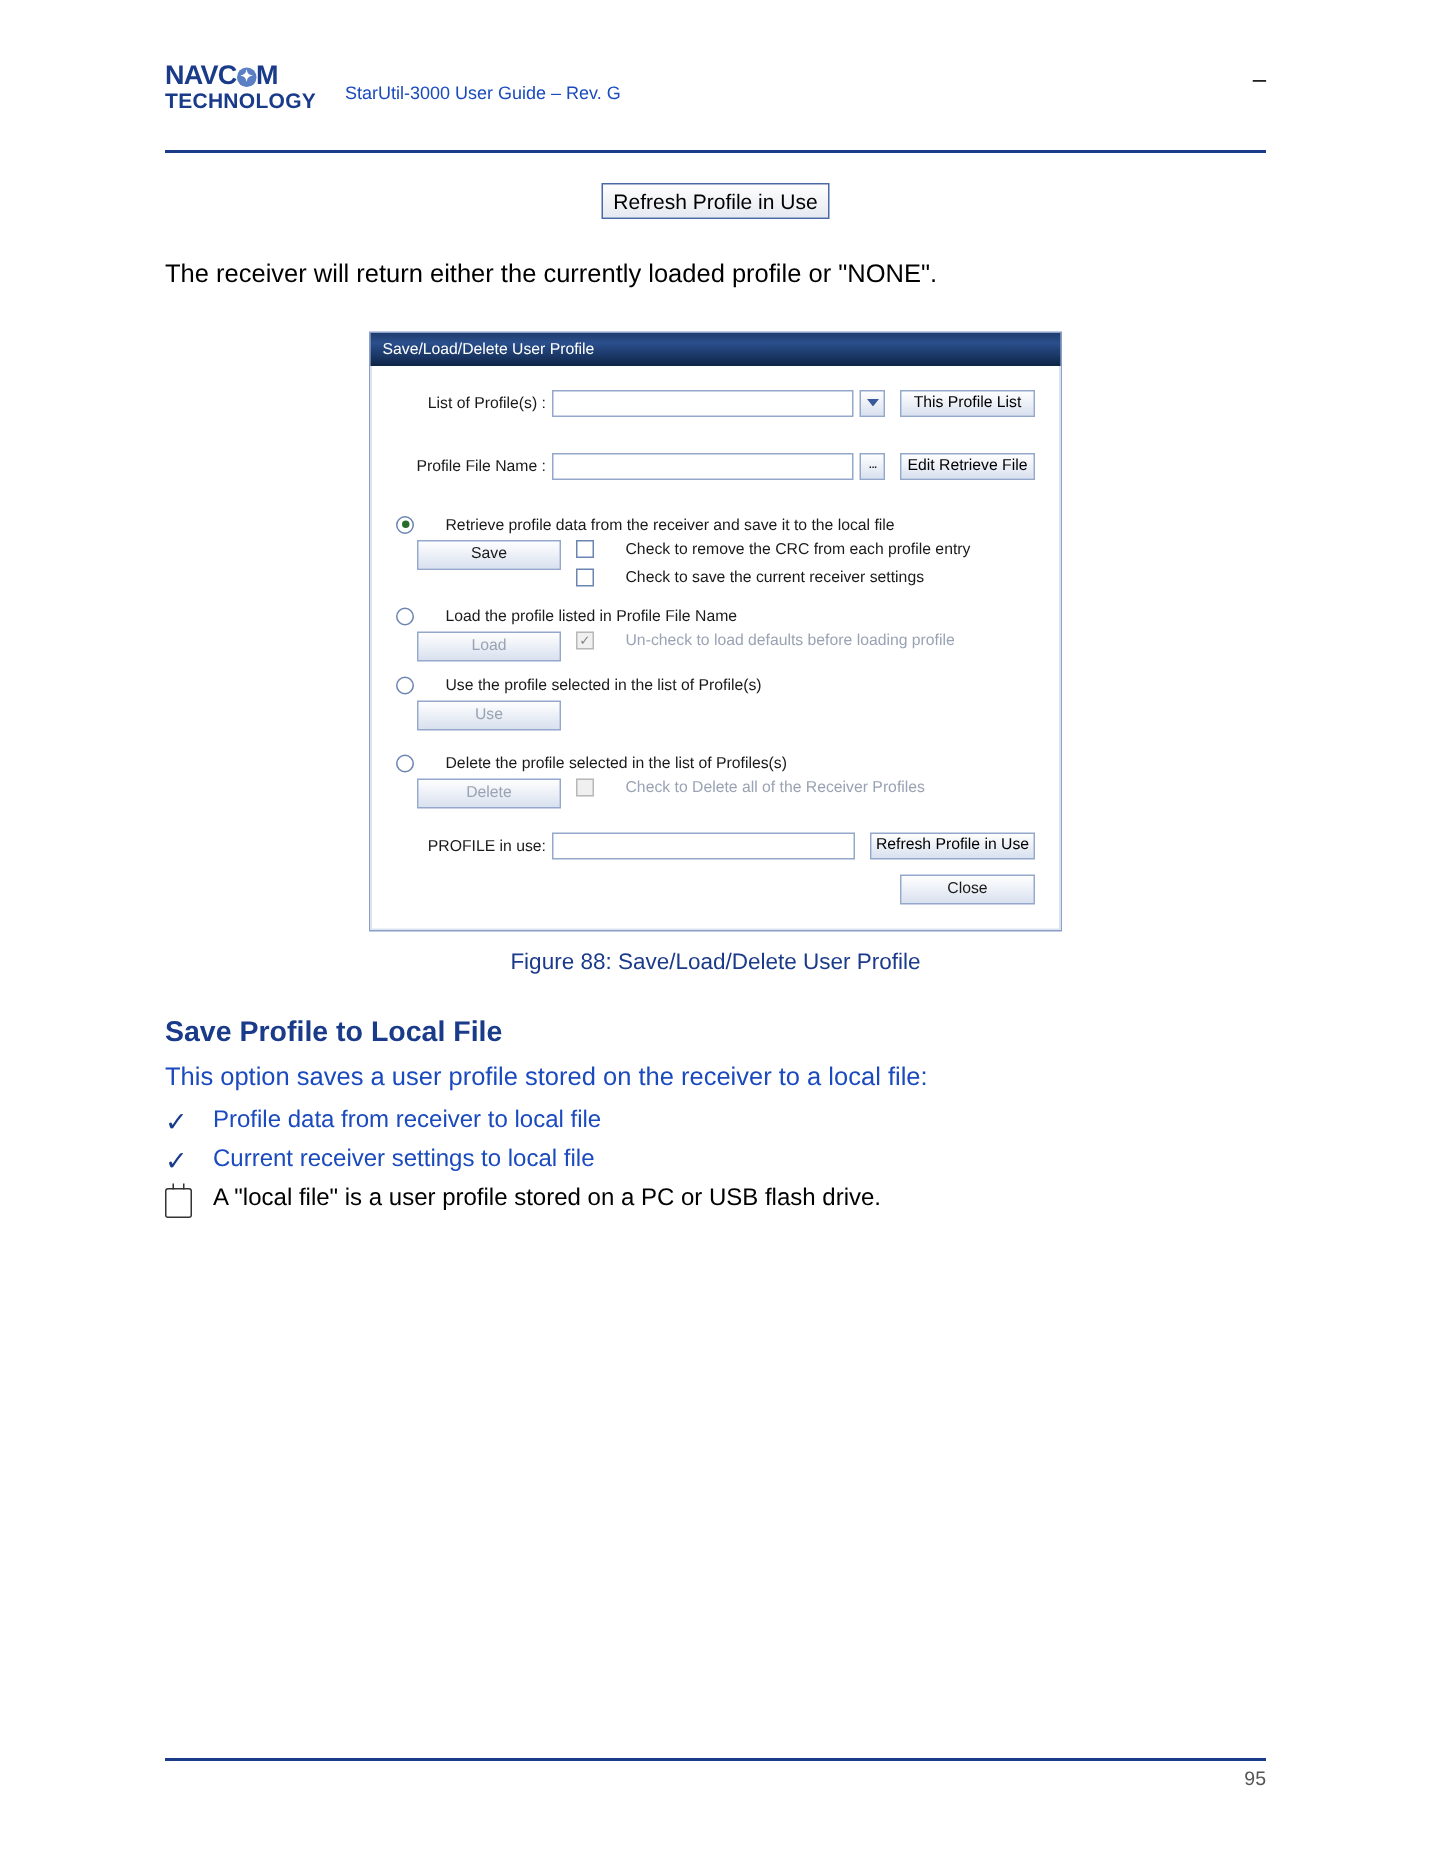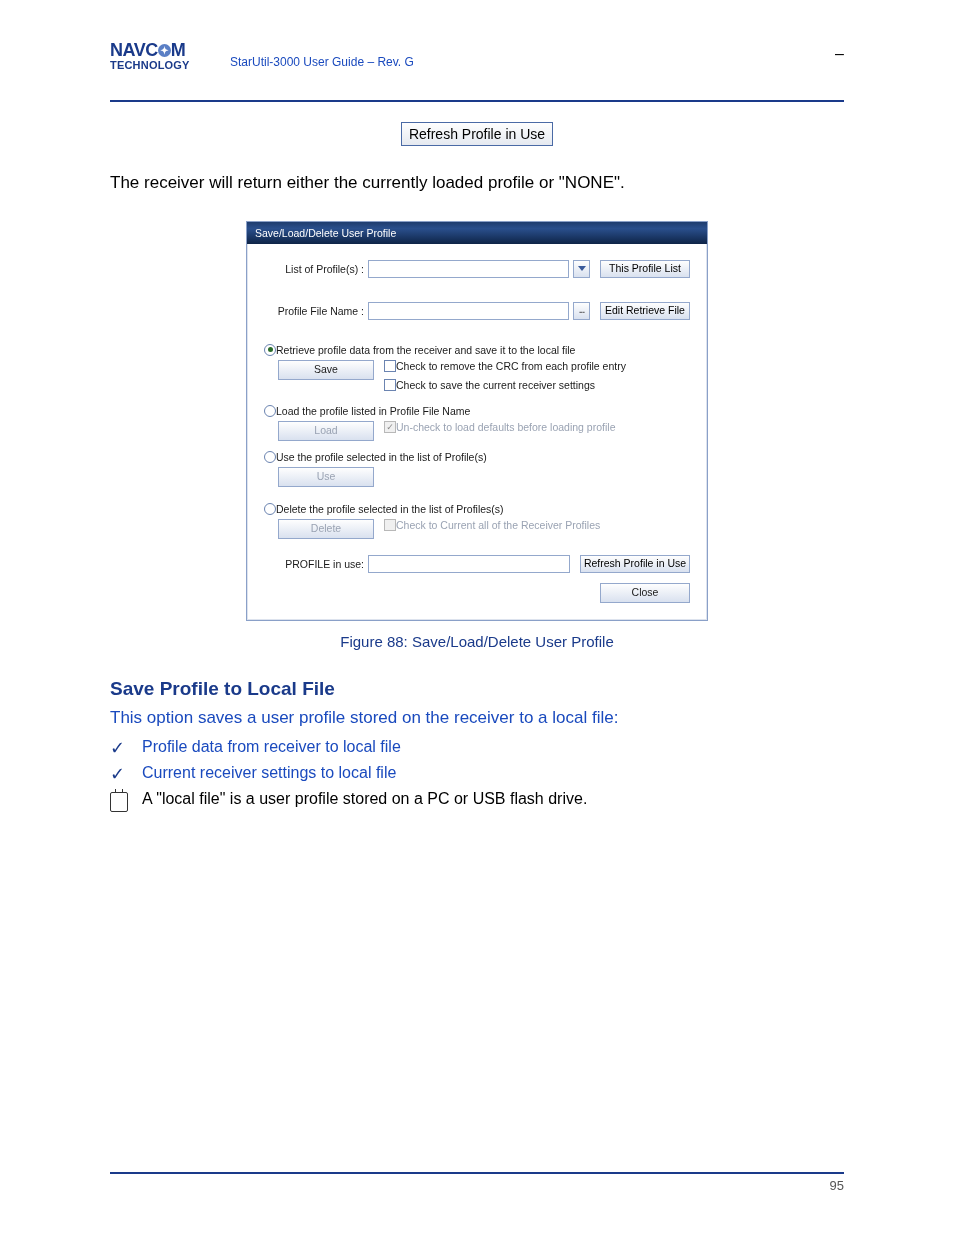--- a/index.html
+++ b/index.html
@@ -31,21 +31,21 @@
     background: #5a7fc5;
     border-radius: 50%;
     width: 13px;
     height: 13px;
     font-size: 10px;
     line-height: 13px;
     text-align: center;
     vertical-align: 2px;
   }
   .logo-bottom {
-    font-size: 11px;
+    font-size: 14px;
     letter-spacing: 0.2px;
     margin-top: -2px;
   }
   .subtitle {
     position: absolute;
     left: 230px;
     top: 55px;
     font-size: 12px;
     color: #444;
   }
@@ -171,21 +171,21 @@
     line-height: 15px;
     cursor: pointer;
   }
 
   .section {
     margin-top: 10px;
   }
   .radio-line {
     display: flex;
     align-items: center;
-    gap: 0;
+    gap: 21px;
     font-size: 10.5px;
     margin-bottom: 4px;
   }
   .radio, .checkbox {
     width: 12px;
     height: 12px;
     border: 1px solid #6b84b1;
     background: #fff;
     display: inline-flex;
     align-items: center;
@@ -418,21 +418,21 @@
       <div class="section" style="margin-top:16px;">
         <div class="radio-line">
           <span class="radio"></span>
           <span>Delete the profile selected in the list of Profiles(s)</span>
         </div>
         <div class="action-row">
           <span class="action-btn disabled">Delete</span>
           <div class="opt-col">
             <div class="radio-line">
               <span class="checkbox disabled"></span>
-              <span class="disabled-text">Check to Current all of the Receiver Profiles</span>
+              <span class="disabled-text">Check to Delete all of the Receiver Profiles</span>
             </div>
           </div>
         </div>
       </div>
 
       <div class="bottom-row">
         <span class="lbl">PROFILE in use:</span>
         <span class="inp"></span>
         <span class="side-btn" style="width:110px;">Refresh Profile in Use</span>
       </div>

